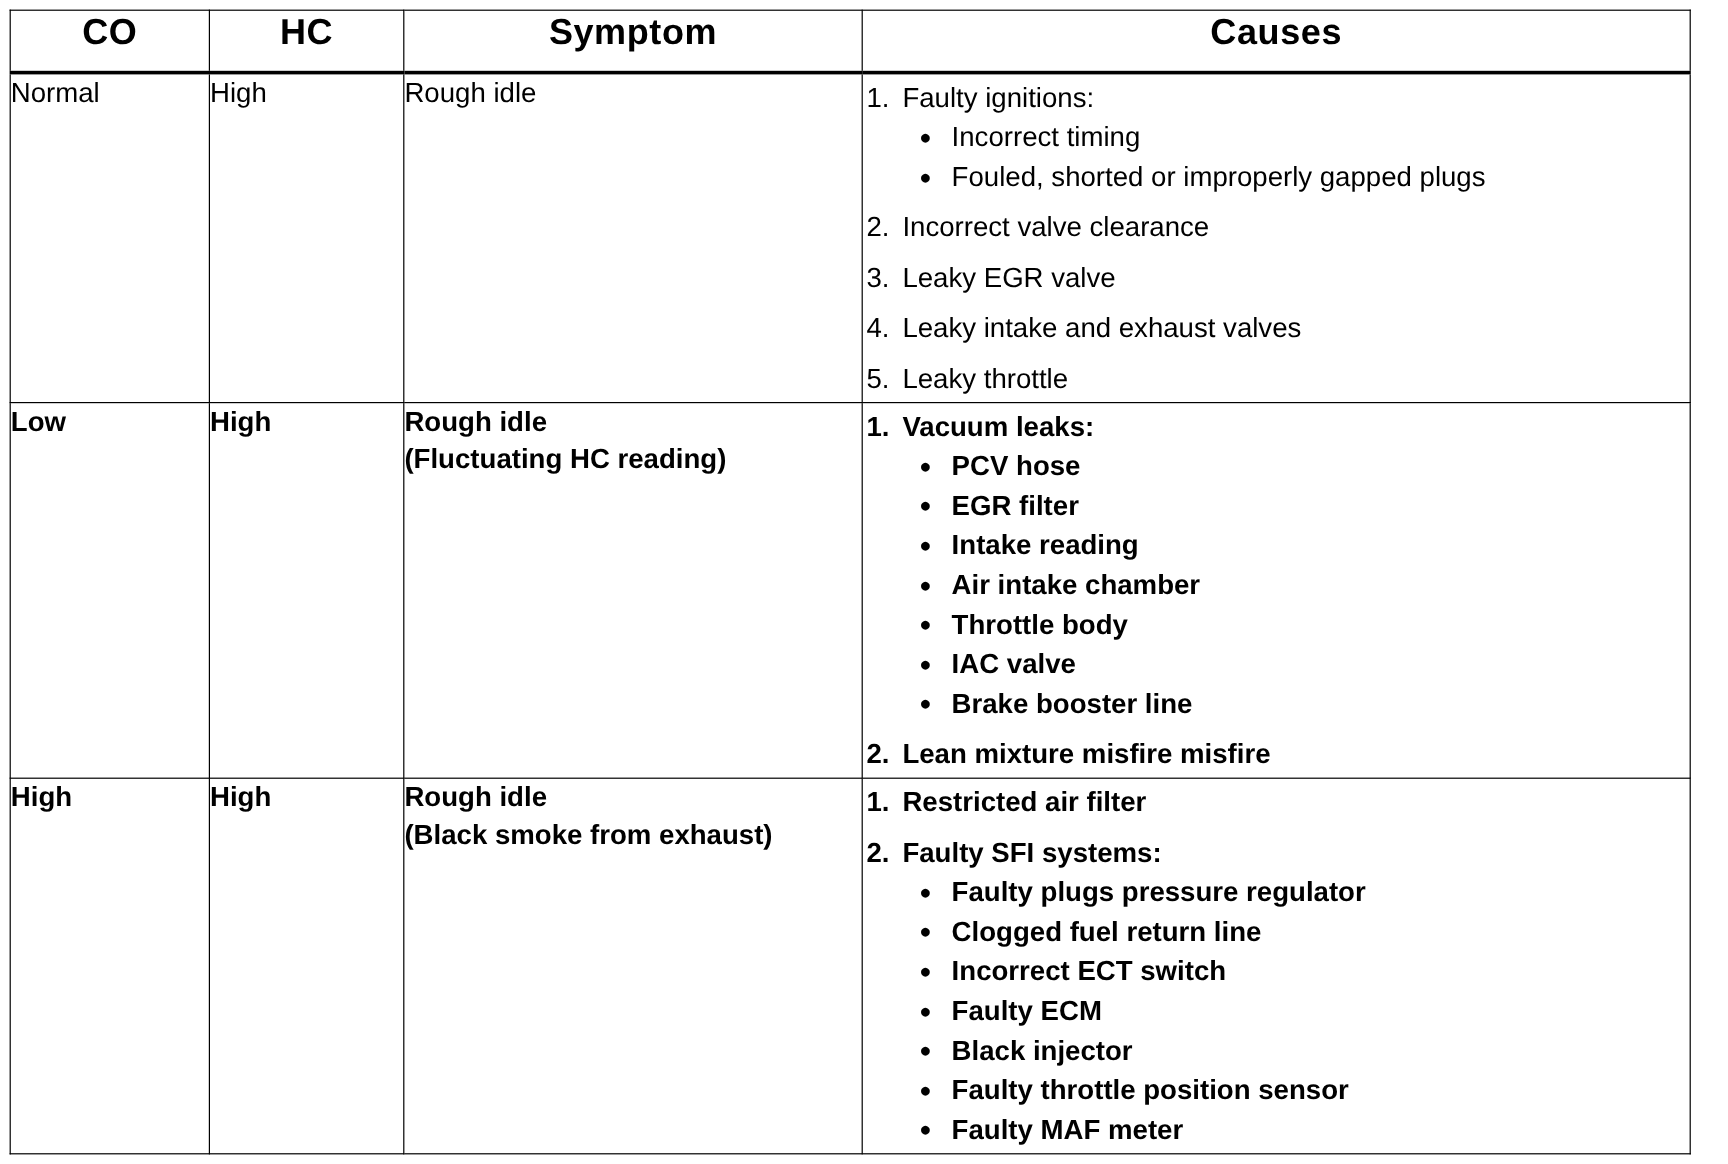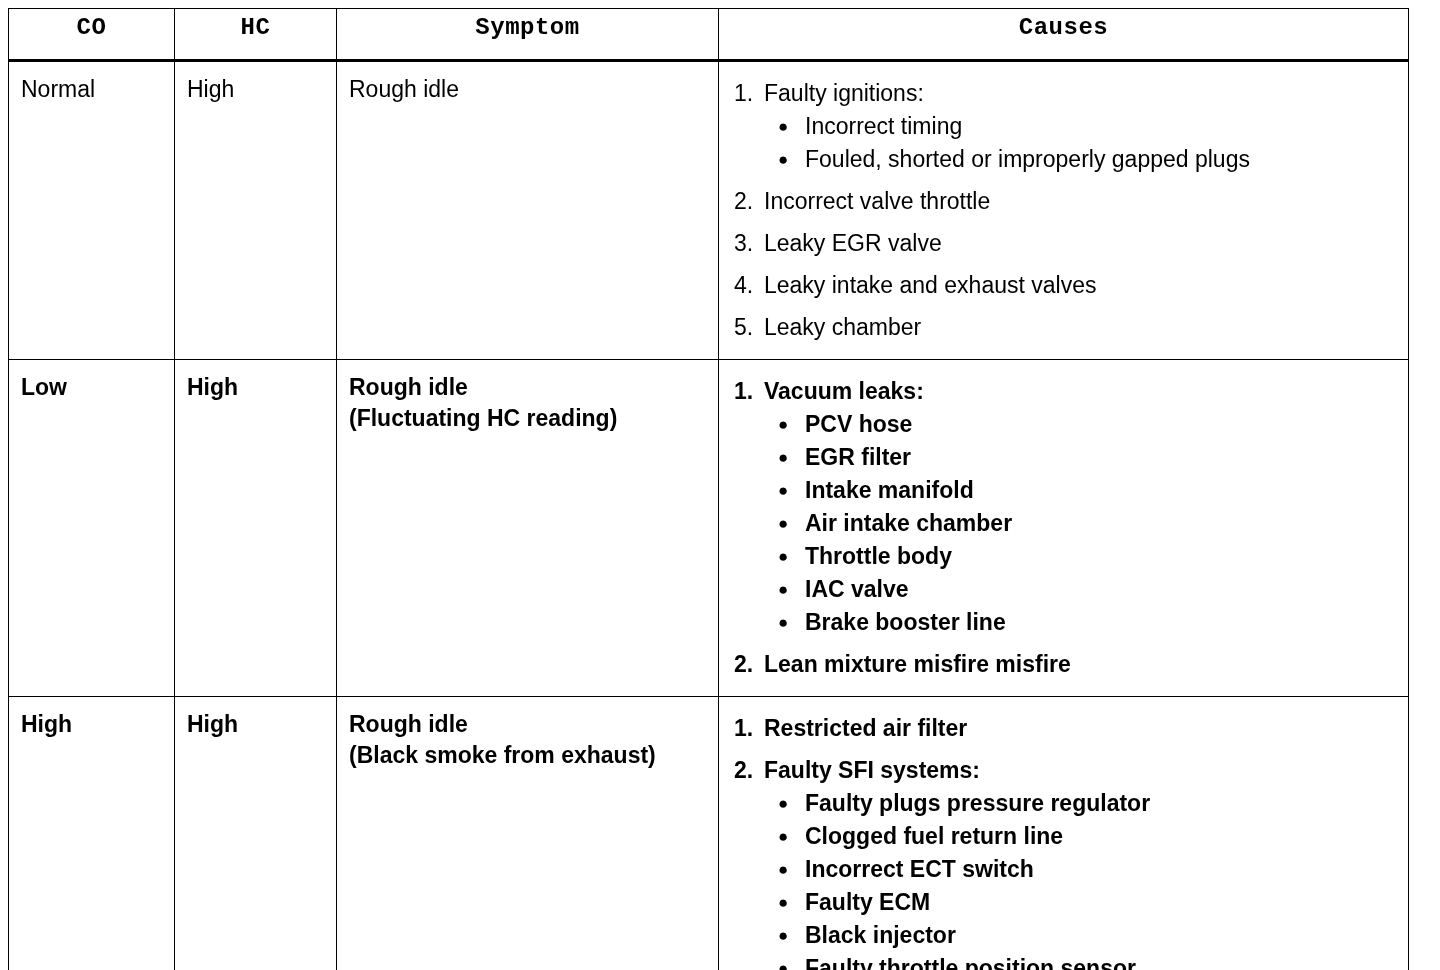--- a/index.html
+++ b/index.html
@@ -34,35 +34,34 @@
 
   table.diag col.c-co      { width: 166px; }
   table.diag col.c-hc      { width: 162px; }
   table.diag col.c-symptom { width: 382px; }
   table.diag col.c-causes  { width: 690px; }
 
   table.diag th,
   table.diag td {
     border: 1.5px solid #000000;
     vertical-align: top;
-    padding: 12px;
+    padding: 0;
     background: #ffffff;
   }
 
   
   table.diag thead th {
     height: 40px;
     text-align: center;
     font-weight: bold;
-    font-size: 24px;
+    font-size: 30px;
     letter-spacing: 0.5px;
     border-bottom-width: 3px;
     padding: 4px 0 6px 0;
     line-height: 30px;
-    font-family: Liberation Mono, monospace;
   }
 
   
   .cell-pad {
     padding: 14px 10px 14px 17px;
   }
   .cell-plain {
     font-size: 23px;
     line-height: 31px;
     white-space: pre-line;
@@ -154,39 +153,39 @@
                 <span class="num">1.</span><span>Faulty ignitions:</span>
               </div>
               <ul class="sub-list">
                 <li><span class="bullet">●</span><span>Incorrect timing</span></li>
                 <li><span class="bullet">●</span><span>Fouled, shorted or improperly gapped plugs</span></li>
               </ul>
             </li>
 
             <li>
               <div class="num-line">
-                <span class="num">2.</span><span>Incorrect valve throttle</span>
+                <span class="num">2.</span><span>Incorrect valve clearance</span>
               </div>
             </li>
 
             <li>
               <div class="num-line">
                 <span class="num">3.</span><span>Leaky EGR valve</span>
               </div>
             </li>
 
             <li>
               <div class="num-line">
                 <span class="num">4.</span><span>Leaky intake and exhaust valves</span>
               </div>
             </li>
 
             <li>
               <div class="num-line">
-                <span class="num">5.</span><span>Leaky chamber</span>
+                <span class="num">5.</span><span>Leaky throttle</span>
               </div>
             </li>
 
           </ol>
         </td>
       </tr>
 
       <tr>
         <td class="cell-pad cell-plain row-sep-top">Low</td>
         <td class="cell-pad cell-plain row-sep-top">High</td>
@@ -195,21 +194,21 @@
         <td class="causes row-sep-top">
           <ol class="cause-list">
 
             <li>
               <div class="num-line">
                 <span class="num">1.</span><span>Vacuum leaks:</span>
               </div>
               <ul class="sub-list">
                 <li><span class="bullet">●</span><span>PCV hose</span></li>
                 <li><span class="bullet">●</span><span>EGR filter</span></li>
-                <li><span class="bullet">●</span><span>Intake manifold</span></li>
+                <li><span class="bullet">●</span><span>Intake reading</span></li>
                 <li><span class="bullet">●</span><span>Air intake chamber</span></li>
                 <li><span class="bullet">●</span><span>Throttle body</span></li>
                 <li><span class="bullet">●</span><span>IAC valve</span></li>
                 <li><span class="bullet">●</span><span>Brake booster line</span></li>
               </ul>
             </li>
 
             <li>
               <div class="num-line">
                 <span class="num">2.</span><span>Lean mixture misfire misfire</span>

